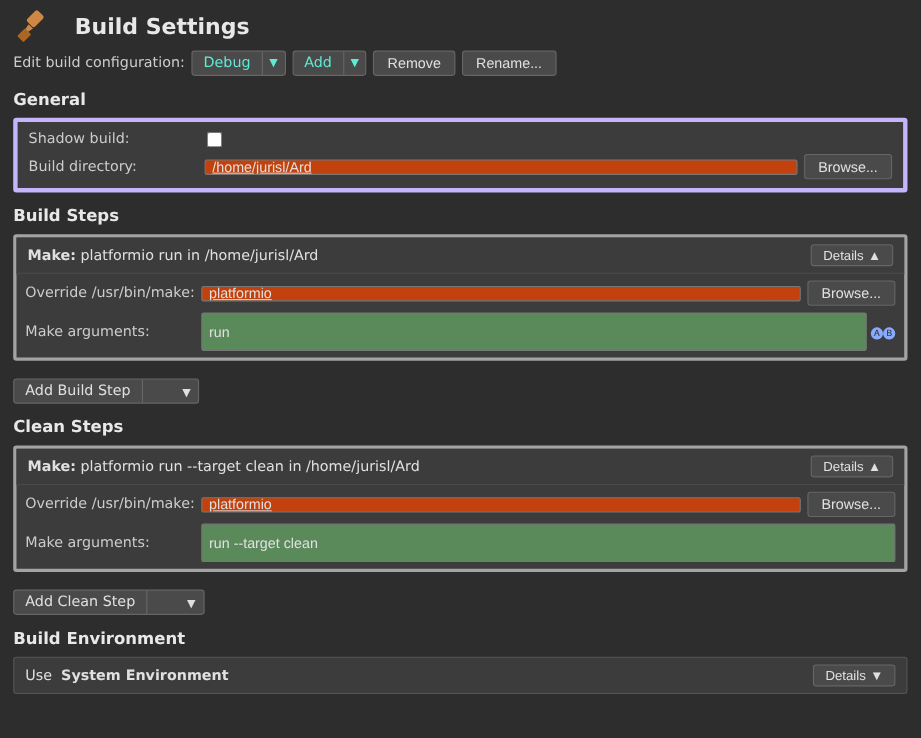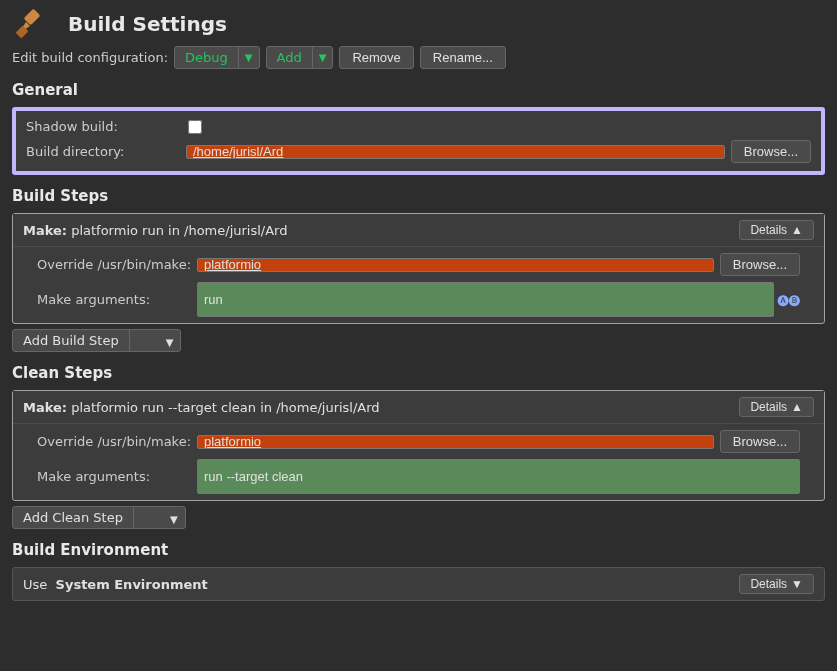--- a/index.html
+++ b/index.html
@@ -42,21 +42,21 @@
       color: #cccccc;
       font-size: 13px;
     }
 
     .combo-btn {
       display: inline-flex;
       align-items: center;
       background: #4a4a4a;
       border: 1px solid #666;
       border-radius: 3px;
-      color: #22c55e;
+      color: #5eead4;
       cursor: pointer;
       font-size: 13px;
     }
 
     .combo-btn .main-part {
       padding: 3px 10px;
       border-right: 1px solid #666;
     }
 
     .combo-btn .arrow-part {
@@ -128,23 +128,23 @@
       text-decoration: underline;
     }
 
     .checkbox-field {
       width: 14px;
       height: 14px;
       margin-left: 2px;
     }
 
     .step-block {
-      margin: 0 12px 5px 12px;
+      margin: 0 12px 16px 12px;
       background: #3c3c3c;
-      border: 1px solid #a3a3a3;
+      border: 3px solid #a3a3a3;
       border-radius: 3px;
     }
 
     .step-header {
       display: flex;
       align-items: center;
       justify-content: space-between;
       padding: 6px 10px;
       background: #3c3c3c;
       border-bottom: 1px solid #4a4a4a;
@@ -164,21 +164,21 @@
       color: #e0e0e0;
       cursor: pointer;
       font-size: 12px;
       padding: 2px 10px;
       display: inline-flex;
       align-items: center;
       gap: 4px;
     }
 
     .step-body {
-      padding: 6px 24px;
+      padding: 6px 8px;
     }
 
     .add-step-row {
       margin: 0 12px 8px 12px;
     }
 
     .add-step-btn {
       display: inline-flex;
       align-items: flex-end;
       background: #4a4a4a;

